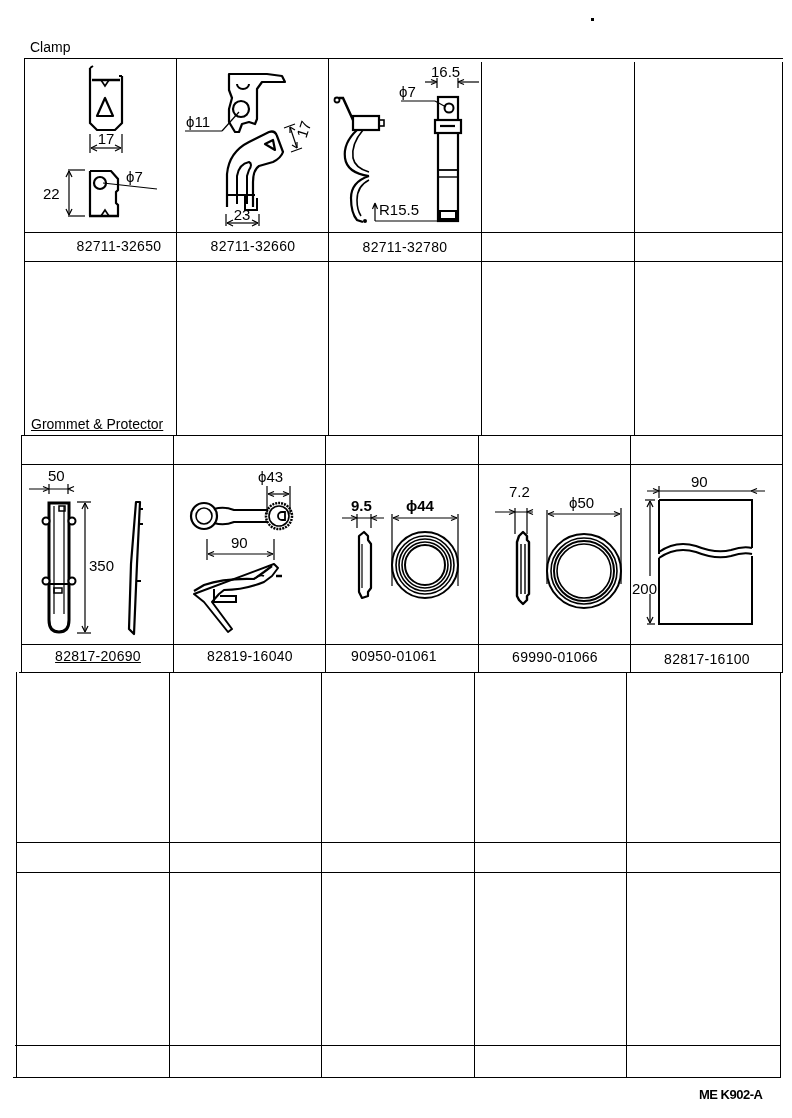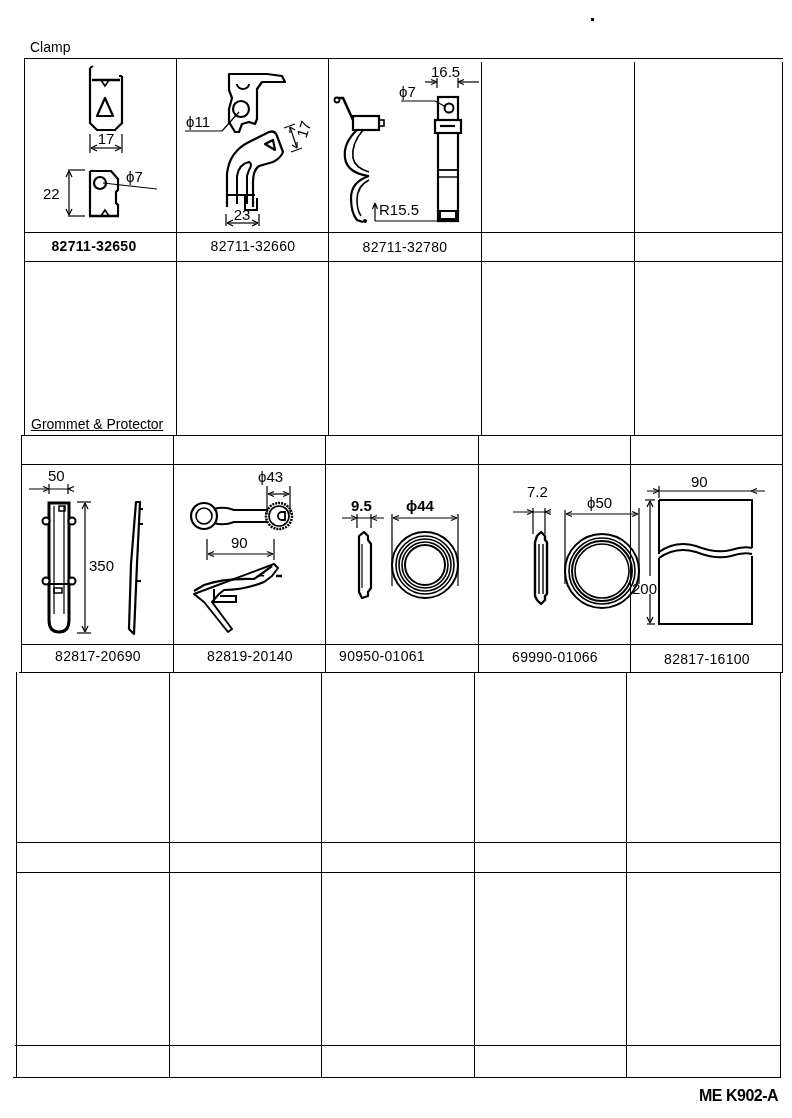--- a/index.html
+++ b/index.html
@@ -3,21 +3,21 @@
 <meta charset="utf-8">
 <style>
   html, body { margin:0; padding:0; background:#ffffff; }
   body { width:792px; height:1118px; position:relative; overflow:hidden;
          font-family:"Liberation Sans", "DejaVu Sans", sans-serif; color:#000; }
   .section-title { position:absolute; font-size:14px; line-height:16px; }
   .hline { position:absolute; height:0; border-top:1.5px solid #000; }
   .vline { position:absolute; width:0; border-left:1.5px solid #000; }
   .cell { position:absolute; }
   .partno { position:absolute; font-size:14px; text-align:center; letter-spacing:0.3px; }
-  .footer-code { position:absolute; font-size:16px; font-weight:bold; letter-spacing:-0.5px; }
+  .footer-code { position:absolute; font-size:13px; font-weight:bold; letter-spacing:-0.5px; }
   svg { position:absolute; overflow:visible; }
   svg text { font-family:"Liberation Sans", "DejaVu Sans", sans-serif; font-size:15px; fill:#000; }
   .speck { position:absolute; width:3px; height:3px; background:#000; }
 </style>
 </head>
 <body>
 
 <div class="speck" style="left:591px;top:18px;"></div>
 
 <div class="section-title" style="left:30px;top:39px;">Clamp</div>
@@ -58,21 +58,21 @@
     <line x1="78" y1="125" x2="132" y2="131" stroke="#000" stroke-width="1.2"></line>
     <text x="101" y="124">ϕ7</text>
 
     <line x1="43" y1="112" x2="60" y2="112" stroke="#000" stroke-width="1.2"></line>
     <line x1="43" y1="158" x2="60" y2="158" stroke="#000" stroke-width="1.2"></line>
     <line x1="44" y1="113" x2="44" y2="157" stroke="#000" stroke-width="1.2"></line>
     <path d="M44 113 l-3 6 M44 113 l3 6 M44 157 l-3 -6 M44 157 l3 -6" stroke="#000" stroke-width="1.2"></path>
     <text x="18" y="141">22</text>
   </svg>
 </div>
-<div class="partno" style="left:18px;top:238px;width:152px;font-weight:bold;">82711-32650</div>
+<div class="partno" style="left:43px;top:238px;width:152px;">82711-32650</div>
 
 <div class="cell" style="left:177px;top:58px;width:152px;height:175px;margin-top:6px;">
   <svg width="152" height="175" viewBox="0 0 152 175" style="left:0;top:0;">
 
     <path d="M52 10 L52 26 L55 34 L52 45 L52 58 L58 68 L62 68 L65 60 L72 58 L78 60 L80 55 L80 25 L85 18 L108 18 L105 12 L90 10 Z" fill="none" stroke="#000" stroke-width="2.2" stroke-linejoin="round"></path>
     <path d="M60 20 A6 5 0 0 0 72 20" fill="none" stroke="#000" stroke-width="2"></path>
     <circle cx="64" cy="45" r="8" fill="none" stroke="#000" stroke-width="2.2"></circle>
     <line x1="8" y1="67" x2="45" y2="67" stroke="#000" stroke-width="1.2"></line>
     <line x1="45" y1="67" x2="62" y2="48" stroke="#000" stroke-width="1.2"></line>
     <text x="9" y="63" style="display:none">50</text>
@@ -194,21 +194,21 @@
     <line x1="66" y1="39" x2="66" y2="168" stroke="#000" stroke-width="1.2"></line>
     <path d="M66 39 l-3 6 M66 39 l3 6 M66 168 l-3 -6 M66 168 l3 -6" stroke="#000" stroke-width="1.2"></path>
     <text x="70" y="107">350</text>
 
     <path d="M117 38 L112 100 L110 165 L115 170 L118 100 L121 38 Z" fill="none" stroke="#000" stroke-width="2.2" stroke-linejoin="round"></path>
     <line x1="121" y1="45" x2="124" y2="45" stroke="#000" stroke-width="2"></line>
     <line x1="119" y1="60" x2="124" y2="60" stroke="#000" stroke-width="2"></line>
     <line x1="117" y1="117" x2="122" y2="117" stroke="#000" stroke-width="2"></line>
   </svg>
 </div>
-<div class="partno" style="left:22px;top:648px;width:152px;">82817-20690</div>
+<div class="partno" style="left:22px;top:648px;width:152px;text-decoration:underline;">82817-20690</div>
 
 <div class="cell" style="left:164px;top:464px;width:152px;height:180px;">
   <svg width="152" height="180" viewBox="0 0 152 180" style="left:0;top:0;">
 
     <line x1="103" y1="22" x2="103" y2="50" stroke="#000" stroke-width="1.2"></line>
     <line x1="126" y1="22" x2="126" y2="50" stroke="#000" stroke-width="1.2"></line>
     <line x1="104" y1="30" x2="125" y2="30" stroke="#000" stroke-width="1.2"></line>
     <path d="M104 30 l6 -2.5 M104 30 l6 2.5 M125 30 l-6 -2.5 M125 30 l-6 2.5" stroke="#000" stroke-width="1.2"></path>
     <text x="94" y="18">ϕ43</text>
 
@@ -225,21 +225,21 @@
     <path d="M44 90 l6 -2.5 M44 90 l6 2.5 M109 90 l-6 -2.5 M109 90 l-6 2.5" stroke="#000" stroke-width="1.2"></path>
     <text x="67" y="84">90</text>
 
     <path d="M30 127 L40 121 Q60 114 90 115 L100 108 L108 102" fill="none" stroke="#000" stroke-width="2.2"></path>
     <path d="M110 100 L114 104 L108 112 L100 118 Q80 126 60 126 L55 130 L48 138 L68 165 L64 168 L40 138 L30 130 Z" fill="none" stroke="#000" stroke-width="2" stroke-linejoin="round"></path>
     <path d="M50 125 L50 138 L72 138 L72 132 L56 132" fill="none" stroke="#000" stroke-width="2"></path>
     <line x1="112" y1="112" x2="118" y2="112" stroke="#000" stroke-width="2.5"></line>
     <path d="M92 114 Q96 110 100 112" fill="none" stroke="#000" stroke-width="1.6"></path>
   </svg>
 </div>
-<div class="partno" style="left:174px;top:648px;width:152px;">82819-20140</div>
+<div class="partno" style="left:174px;top:648px;width:152px;">82819-16040</div>
 
 <div class="cell" style="left:326px;top:464px;width:152px;height:180px;font-weight:bold;">
   <svg width="152" height="180" viewBox="0 0 152 180" style="left:0;top:0;">
 
     <line x1="16" y1="54" x2="58" y2="54" stroke="#000" stroke-width="1.2"></line>
     <line x1="31" y1="50" x2="31" y2="64" stroke="#000" stroke-width="1.2"></line>
     <line x1="45" y1="50" x2="45" y2="64" stroke="#000" stroke-width="1.2"></line>
     <path d="M31 54 l-6 -2.5 M31 54 l-6 2.5 M45 54 l6 -2.5 M45 54 l6 2.5" stroke="#000" stroke-width="1.2"></path>
     <text x="25" y="47">9.5</text>
 
@@ -252,23 +252,23 @@
     <path d="M33 72 L38 68 L42 72 L42 76 L45 80 L45 124 L42 128 L42 132 L36 134 L33 128 Z" fill="none" stroke="#000" stroke-width="2.2" stroke-linejoin="round"></path>
     <line x1="36" y1="80" x2="36" y2="124" stroke="#000" stroke-width="1.2"></line>
 
     <circle cx="99" cy="101" r="33" fill="none" stroke="#000" stroke-width="2"></circle>
     <circle cx="99" cy="101" r="29" fill="none" stroke="#000" stroke-width="1.6"></circle>
     <circle cx="99" cy="101" r="26" fill="none" stroke="#000" stroke-width="1.6"></circle>
     <circle cx="99" cy="101" r="23" fill="none" stroke="#000" stroke-width="1.6"></circle>
     <circle cx="99" cy="101" r="20" fill="none" stroke="#000" stroke-width="2"></circle>
   </svg>
 </div>
-<div class="partno" style="left:306px;top:648px;width:152px;">90950-01061</div>
-
-<div class="cell" style="left:503px;top:464px;width:152px;height:180px;">
+<div class="partno" style="left:318px;top:648px;width:152px;">90950-01061</div>
+
+<div class="cell" style="left:485px;top:464px;width:152px;height:180px;">
   <svg width="152" height="180" viewBox="0 0 152 180" style="left:0;top:0;">
 
     <line x1="10" y1="48" x2="48" y2="48" stroke="#000" stroke-width="1.2"></line>
     <line x1="30" y1="44" x2="30" y2="70" stroke="#000" stroke-width="1.2"></line>
     <line x1="42" y1="44" x2="42" y2="70" stroke="#000" stroke-width="1.2"></line>
     <path d="M30 48 l-6 -2.5 M30 48 l-6 2.5 M42 48 l6 -2.5 M42 48 l6 2.5" stroke="#000" stroke-width="1.2"></path>
     <text x="24" y="33">7.2</text>
 
     <line x1="62" y1="46" x2="62" y2="120" stroke="#000" stroke-width="1.2"></line>
     <line x1="136" y1="44" x2="136" y2="120" stroke="#000" stroke-width="1.2"></line>

